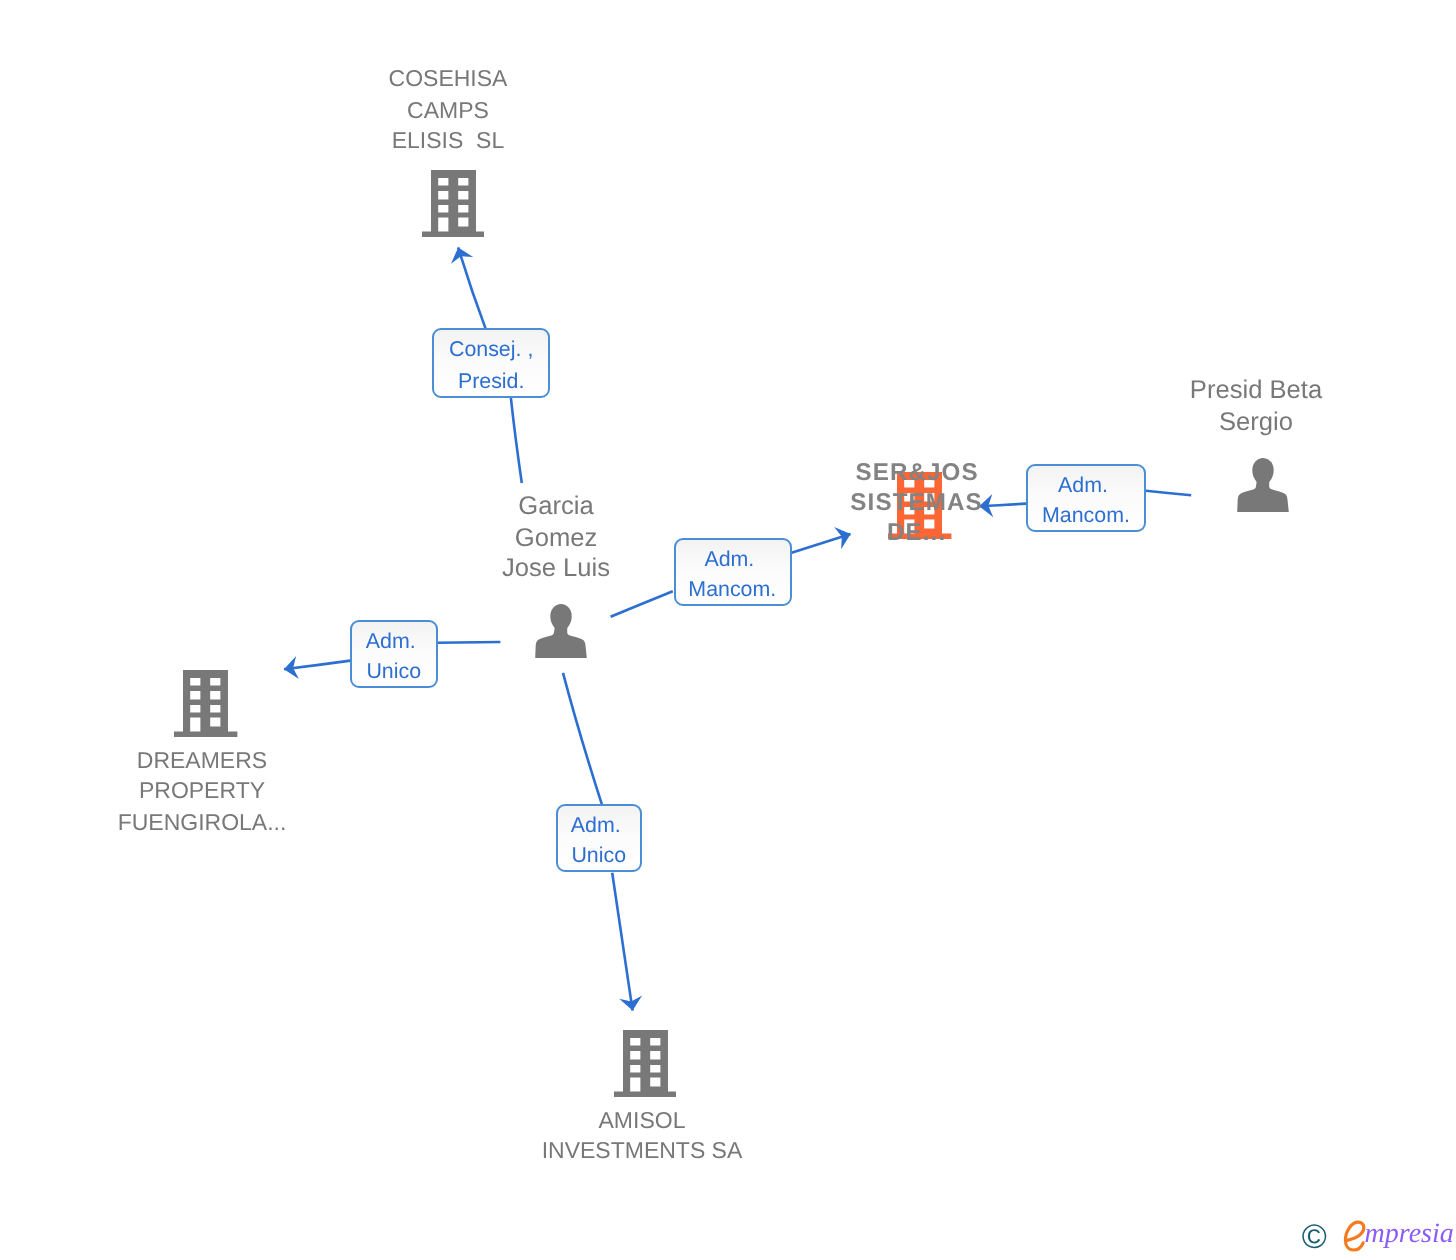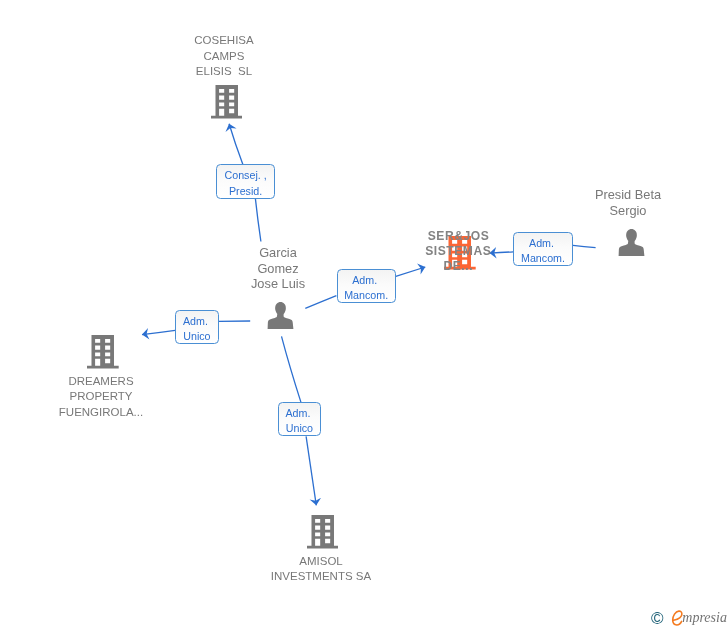--- a/index.html
+++ b/index.html
@@ -124,15 +124,15 @@
 Unico</div>
   </div>
 
   <div id="logo">
     <div id="copysym" style="left: 650.9px; top: 609.6px; color: rgb(26, 94, 116);">©</div>
     <svg id="brand-e" width="12.4" height="16.8" viewBox="0 0 12.4 16.8" style="left: 670.2px; top: 609.2px;">
       <path id="brand-e-path" d="M11.6 12.4 C10.6 14.7 8.7 16.0 6.8 16.0 C4.4 16.0 2.7 14.1 2.7 11.1
                C2.7 6.9 5.5 2.4 8.8 2.1 C10.7 1.95 11.9 3.0 11.9 4.9
                C11.9 7.4 9.3 10.0 3.6 11.2" fill="none" stroke-width="1.6" stroke-linecap="round" stroke="#f47b20"></path>
     </svg>
-    <div id="brand-name" style="left: 682.3px; top: 611px; color: #737373;">mpresia</div>
+    <div id="brand-name" style="left: 682.3px; top: 611px; color: #8b5cf6;">mpresia</div>
   </div>
 </div>
 
 </body></html>

